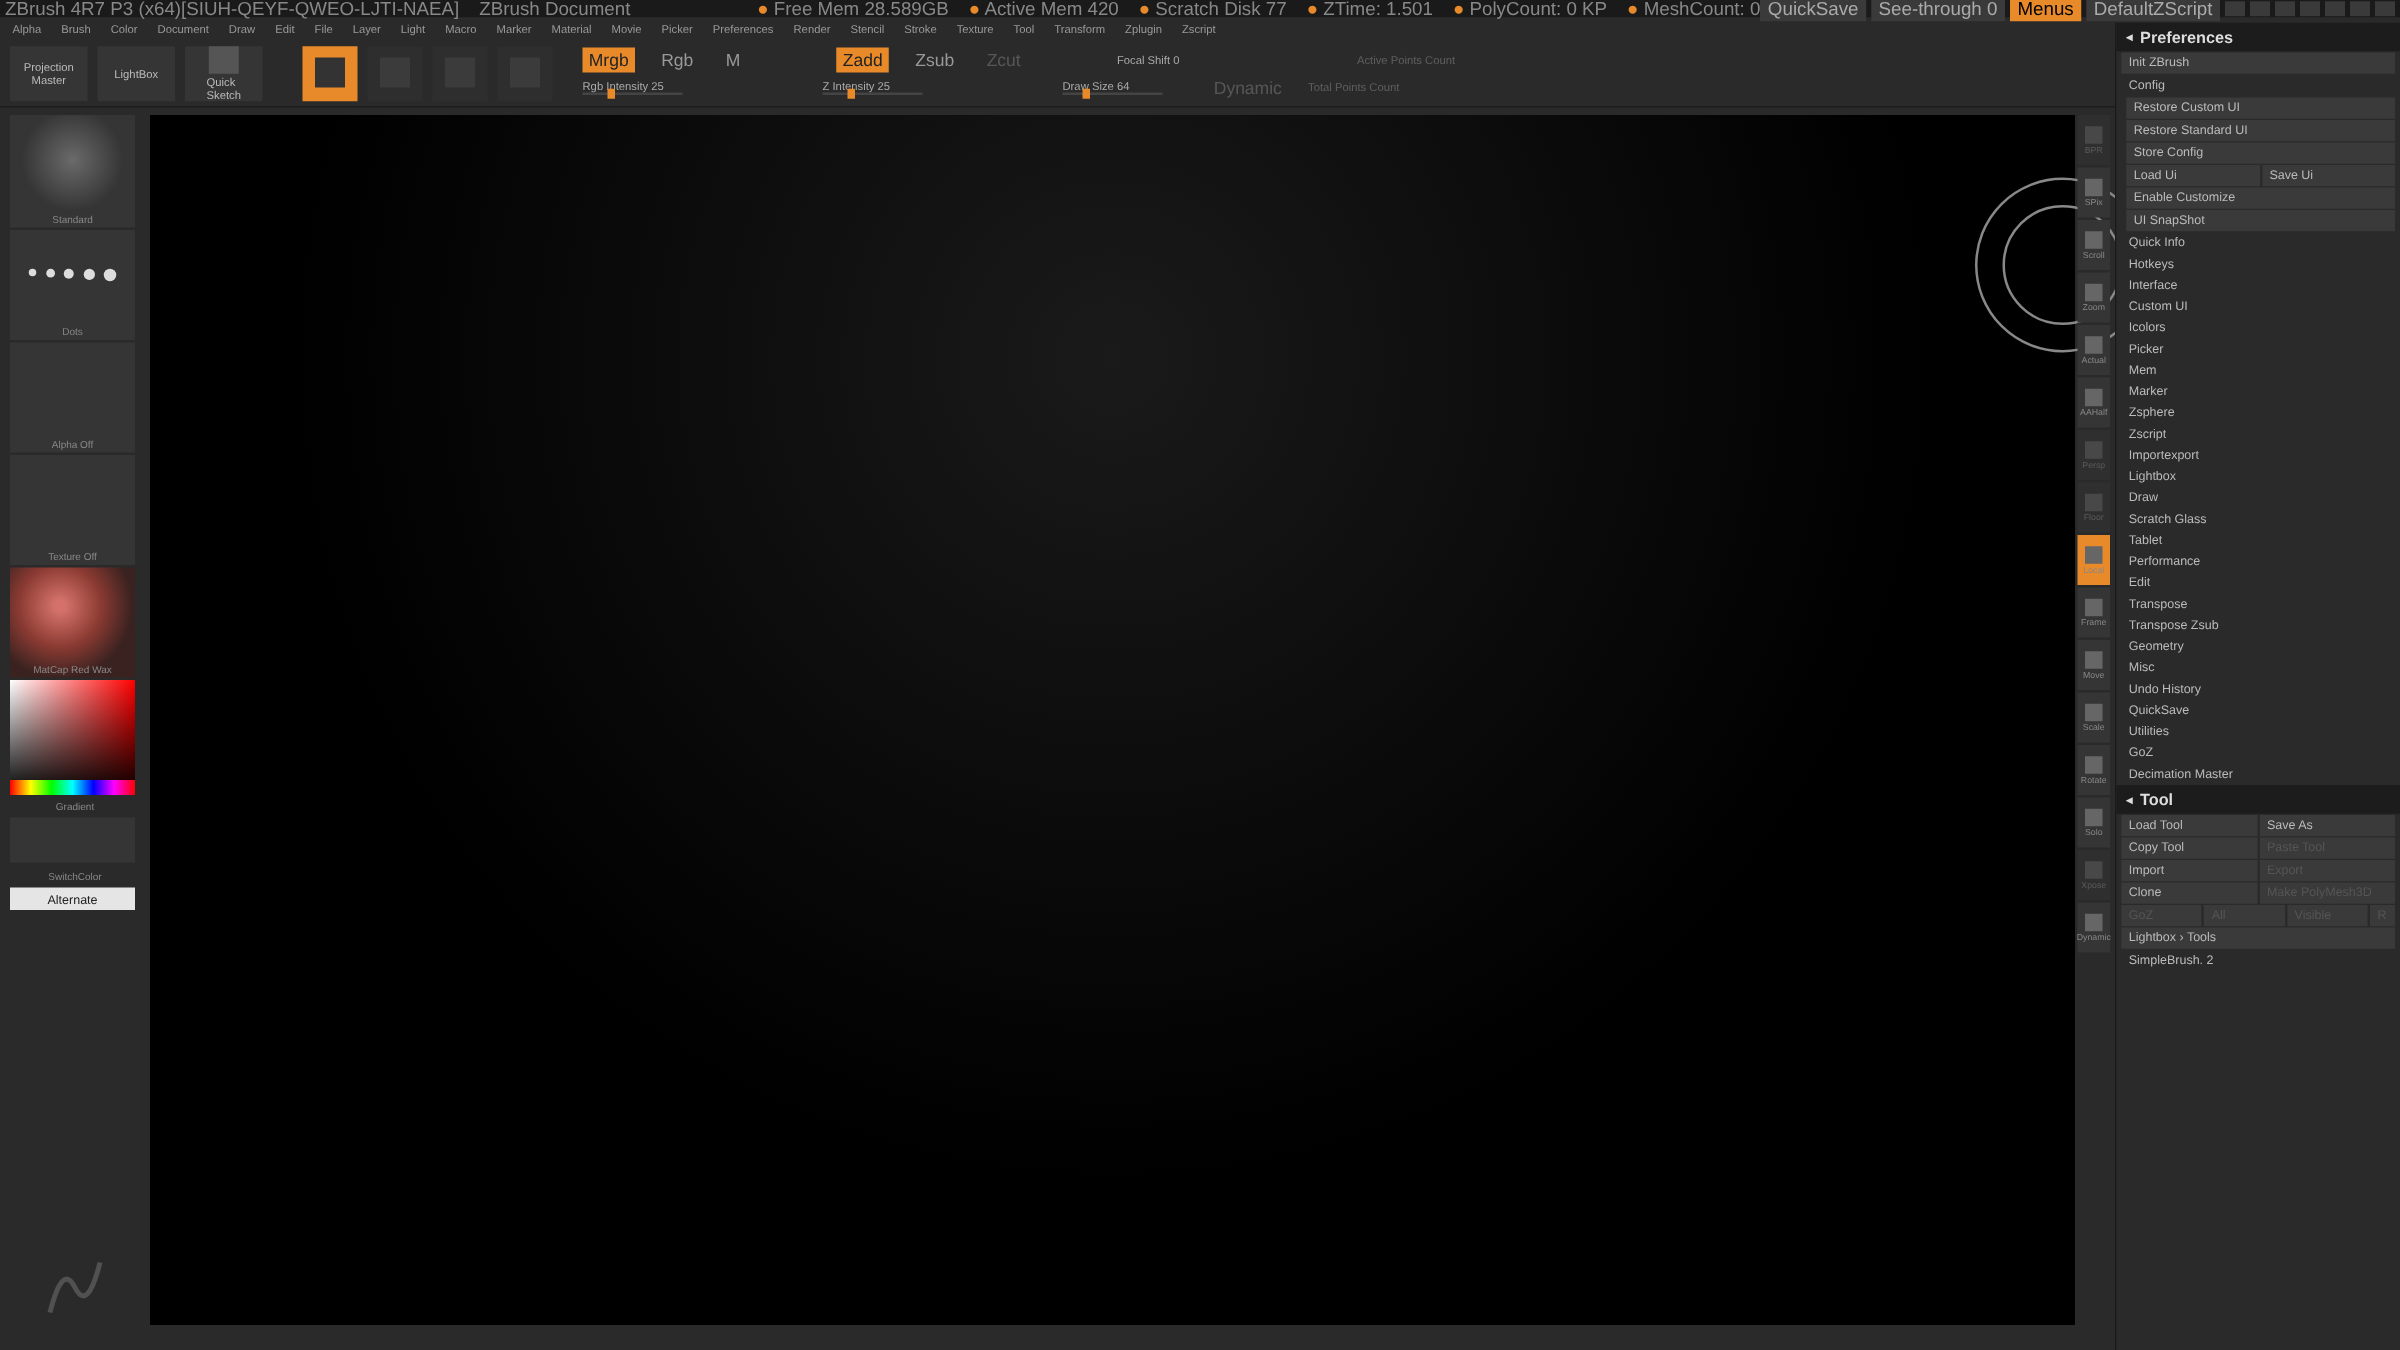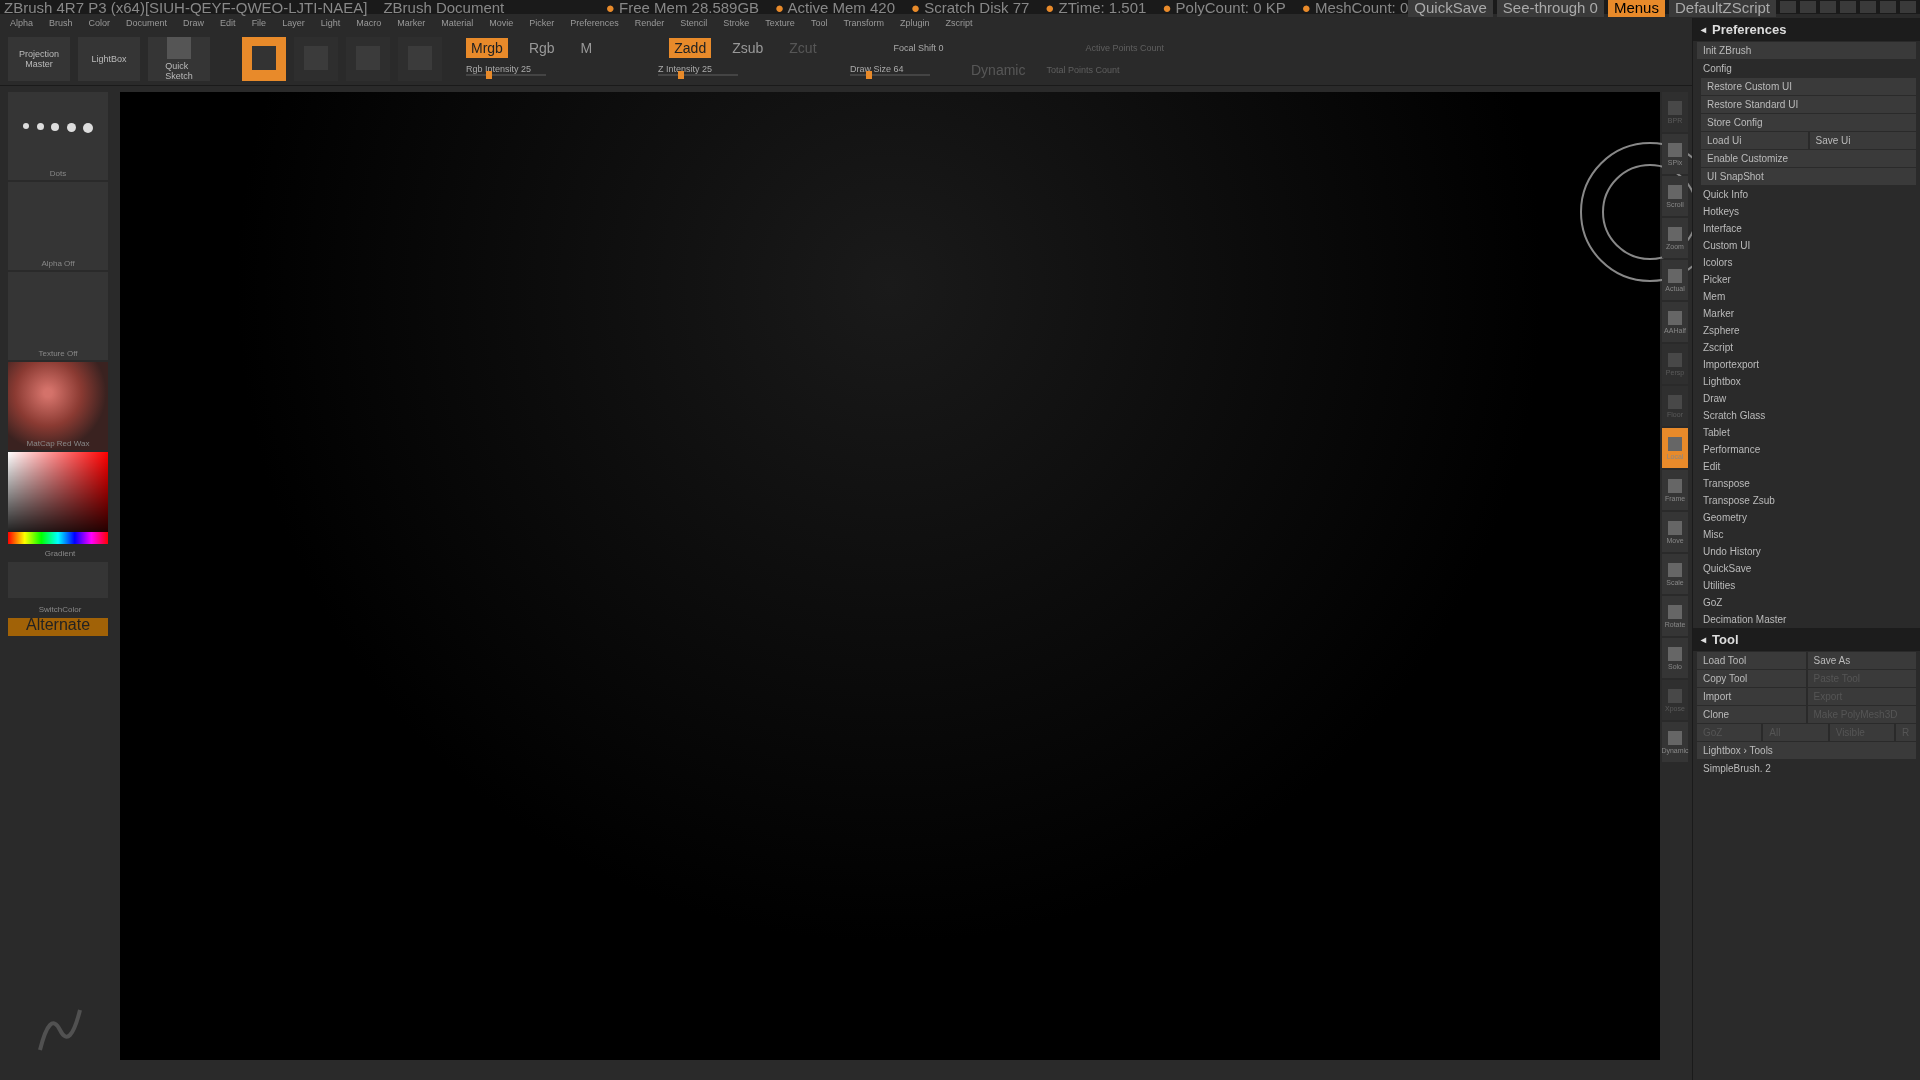--- a/index.html
+++ b/index.html
@@ -46,21 +46,21 @@
 .lp-alpha { height: 88px; }
 .lp-texture { height: 88px; }
 .lp-material { height: 88px; background: radial-gradient(circle at 40% 35%, #d4726a 5%, #8a3a32 40%, #3a2220 70%); }
 .lp-color-picker { height: 92px; padding: 0; background: linear-gradient(to right, #fff, #f00), linear-gradient(to bottom, transparent, #000); background-blend-mode: multiply; position: relative; }
 .lp-hue { position: absolute; bottom: 0; left: 0; right: 0; height: 12px; background: linear-gradient(to right, #f00, #ff0, #0f0, #0ff, #00f, #f0f, #f00); }
 .lp-gradient { height: 14px; text-align: left; padding-left: 4px; padding-top: 1px; background: #2a2a2a; }
 .lp-swatches { height: 36px; display: flex; flex-direction: row; padding: 0; }
 .lp-swatch-b { flex: 1; background: #000; }
 .lp-swatch-w { flex: 1; background: #fff; }
 .lp-switch { height: 16px; text-align: left; padding-left: 4px; background: #2a2a2a; }
-.lp-alternate { height: 18px; background: #a16207; color: #222; font-size: 16px; text-align: left; padding: 2px 20px; }
+.lp-alternate { height: 18px; background: #e5e5e5; color: #222; font-size: 10px; text-align: left; padding: 2px 20px; }
 
 
 .canvas { position: absolute; left: 120px; top: 92px; right: 260px; bottom: 20px; background: radial-gradient(ellipse at center 20%, #1a1a1a, #000 60%); }
 .brush-ring { position: absolute; right: -60px; top: 50px; width: 140px; height: 140px; border: 2px solid #888; border-radius: 50%; }
 .brush-ring::after { content: ''; position: absolute; left: 20px; top: 20px; right: 20px; bottom: 20px; border: 2px solid #888; border-radius: 50%; }
 
 
 .right-nav { position: absolute; right: 232px; top: 92px; width: 26px; display: flex; flex-direction: column; gap: 2px; }
 .nav-ico { width: 26px; height: 40px; background: #353535; display: flex; flex-direction: column; align-items: center; justify-content: center; font-size: 7px; color: #888; }
 .nav-ico.dim { opacity: 0.5; }
@@ -188,20 +188,23 @@
       <span class="slider-label"><span>Draw Size 64</span><div class="slider-track">
             <div class="slider-thumb" style="left:20%"></div>
           </div></span>
       <span class="mode-btn" style="opacity:.4">Dynamic</span>
       <span class="slider-label" style="opacity:.4">Total Points Count</span>
     </div>
   </div>
 </div>
 
 <div class="left-panel">
+  <div class="lp-cell lp-brush">
+      <span>Standard</span>
+    </div>
   <div class="lp-cell lp-stroke">
     <div class="lp-dots">
         <span></span>
         <span></span>
         <span></span>
         <span></span>
         <span></span>
       </div>
     <span>Dots</span>
   </div>

